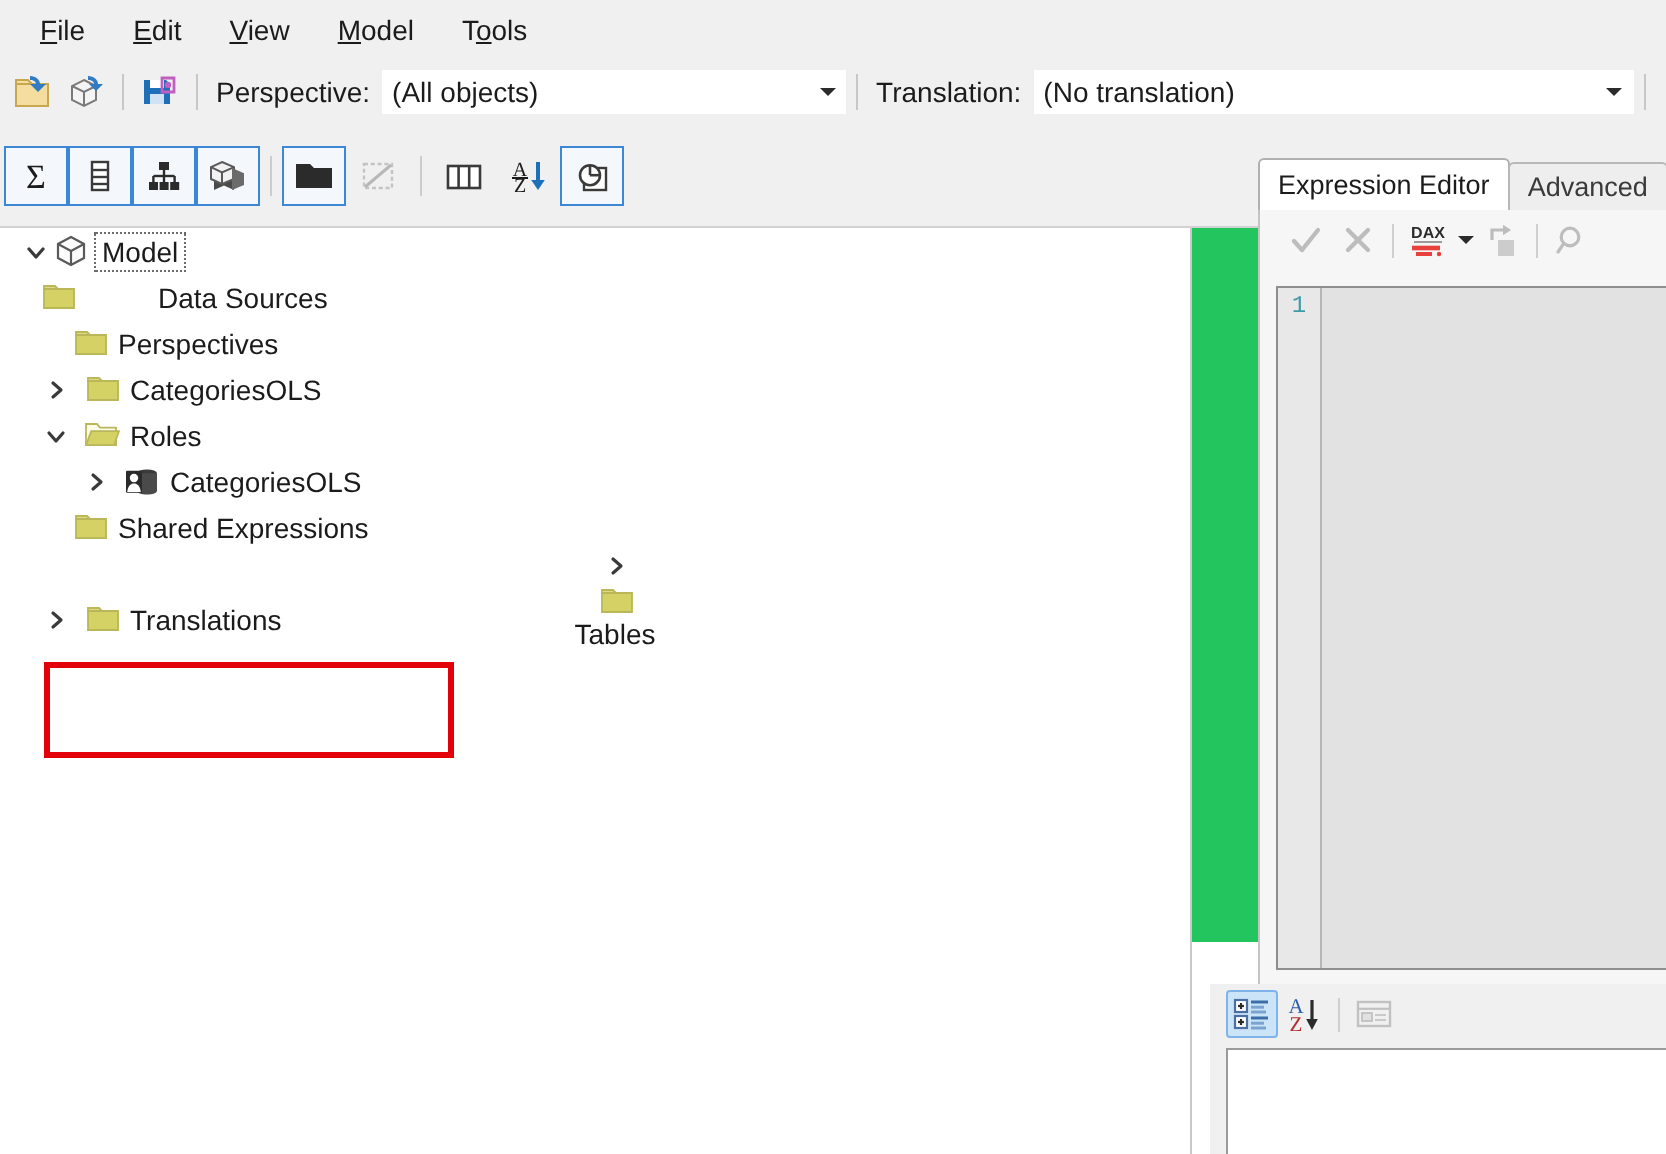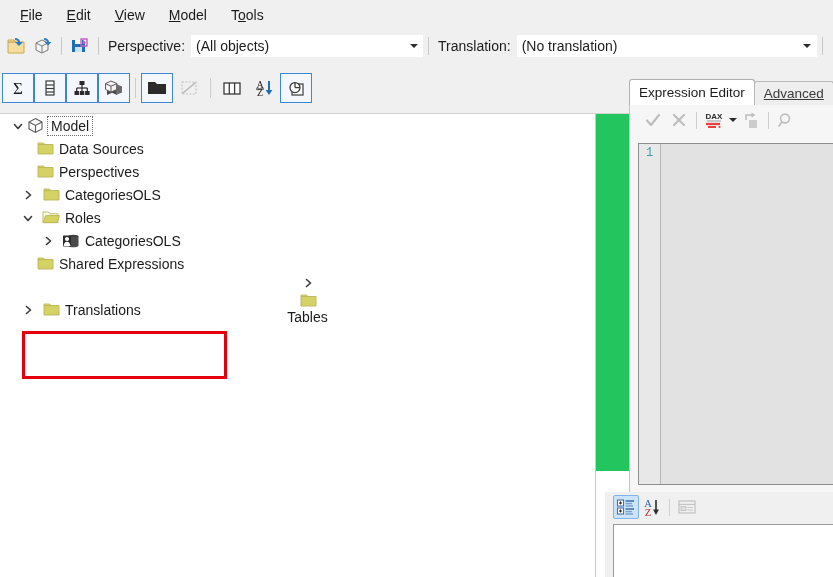--- a/index.html
+++ b/index.html
@@ -227,21 +227,20 @@
   .tab.active {
     background: #ffffff;
     color: #1b1b1b;
     height: 26px;
     border-color: #b0b0b0;
   }
   .tab.inactive {
     background: #eeeeee;
     color: #3a3a3a;
     margin-left: -1px;
-    text-decoration: underline;
   }
   .tabbody {
     position: absolute;
     left: 0; top: 25px;
     width: 228px; height: 455px;
     background: #f6f6f6;
     border: 1px solid #c4c4c4;
     border-top: none;
     box-sizing: border-box;
   }
@@ -523,21 +522,21 @@
       <span class="tico">
         <svg width="17" height="17" viewBox="0 0 17 17">
           <path d="M8.5 1.5 L15 5 L15 12 L8.5 15.5 L2 12 L2 5 Z" fill="#fdfdfd" stroke="#5a5a5a" stroke-width="1.1"></path>
           <path d="M2 5 L8.5 8.5 L15 5" fill="none" stroke="#5a5a5a" stroke-width="1.1"></path>
           <path d="M8.5 8.5 L8.5 15.5" fill="none" stroke="#5a5a5a" stroke-width="1.1"></path>
         </svg>
       </span>
       <span class="tlabel focused">Model</span>
     </div>
 
-    <div class="tnode" style="padding-left:36px;">
+    <div class="tnode" style="padding-left:20px;gap:36px;">
       <span class="tico">
         <svg width="17" height="15" viewBox="0 0 17 15">
           <path d="M1 3.5 L1 13 L16 13 L16 3.5 Z" fill="#d4d264" stroke="#b9b757" stroke-width="0.9"></path>
           <path d="M1 3.5 L1 2 L6.5 2 L8 3.5 Z" fill="#dedb86" stroke="#b9b757" stroke-width="0.9"></path>
         </svg>
       </span>
       <span class="tlabel">Data Sources</span>
     </div>
 
     <div class="tnode" style="padding-left:36px;">

